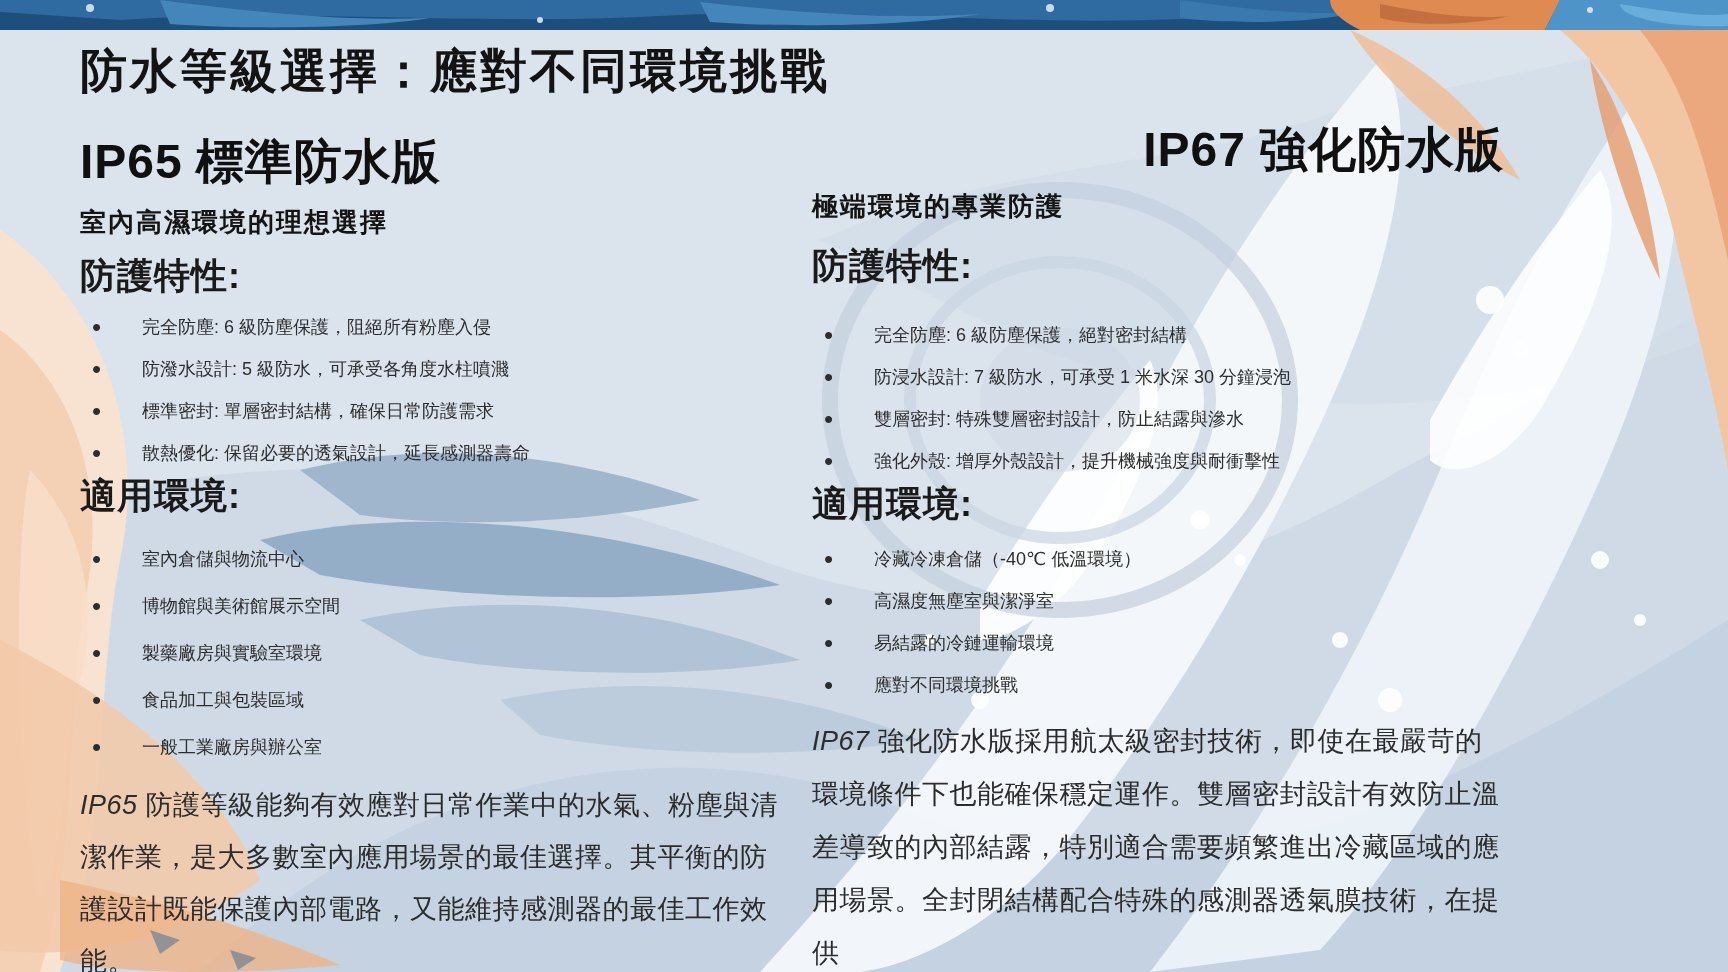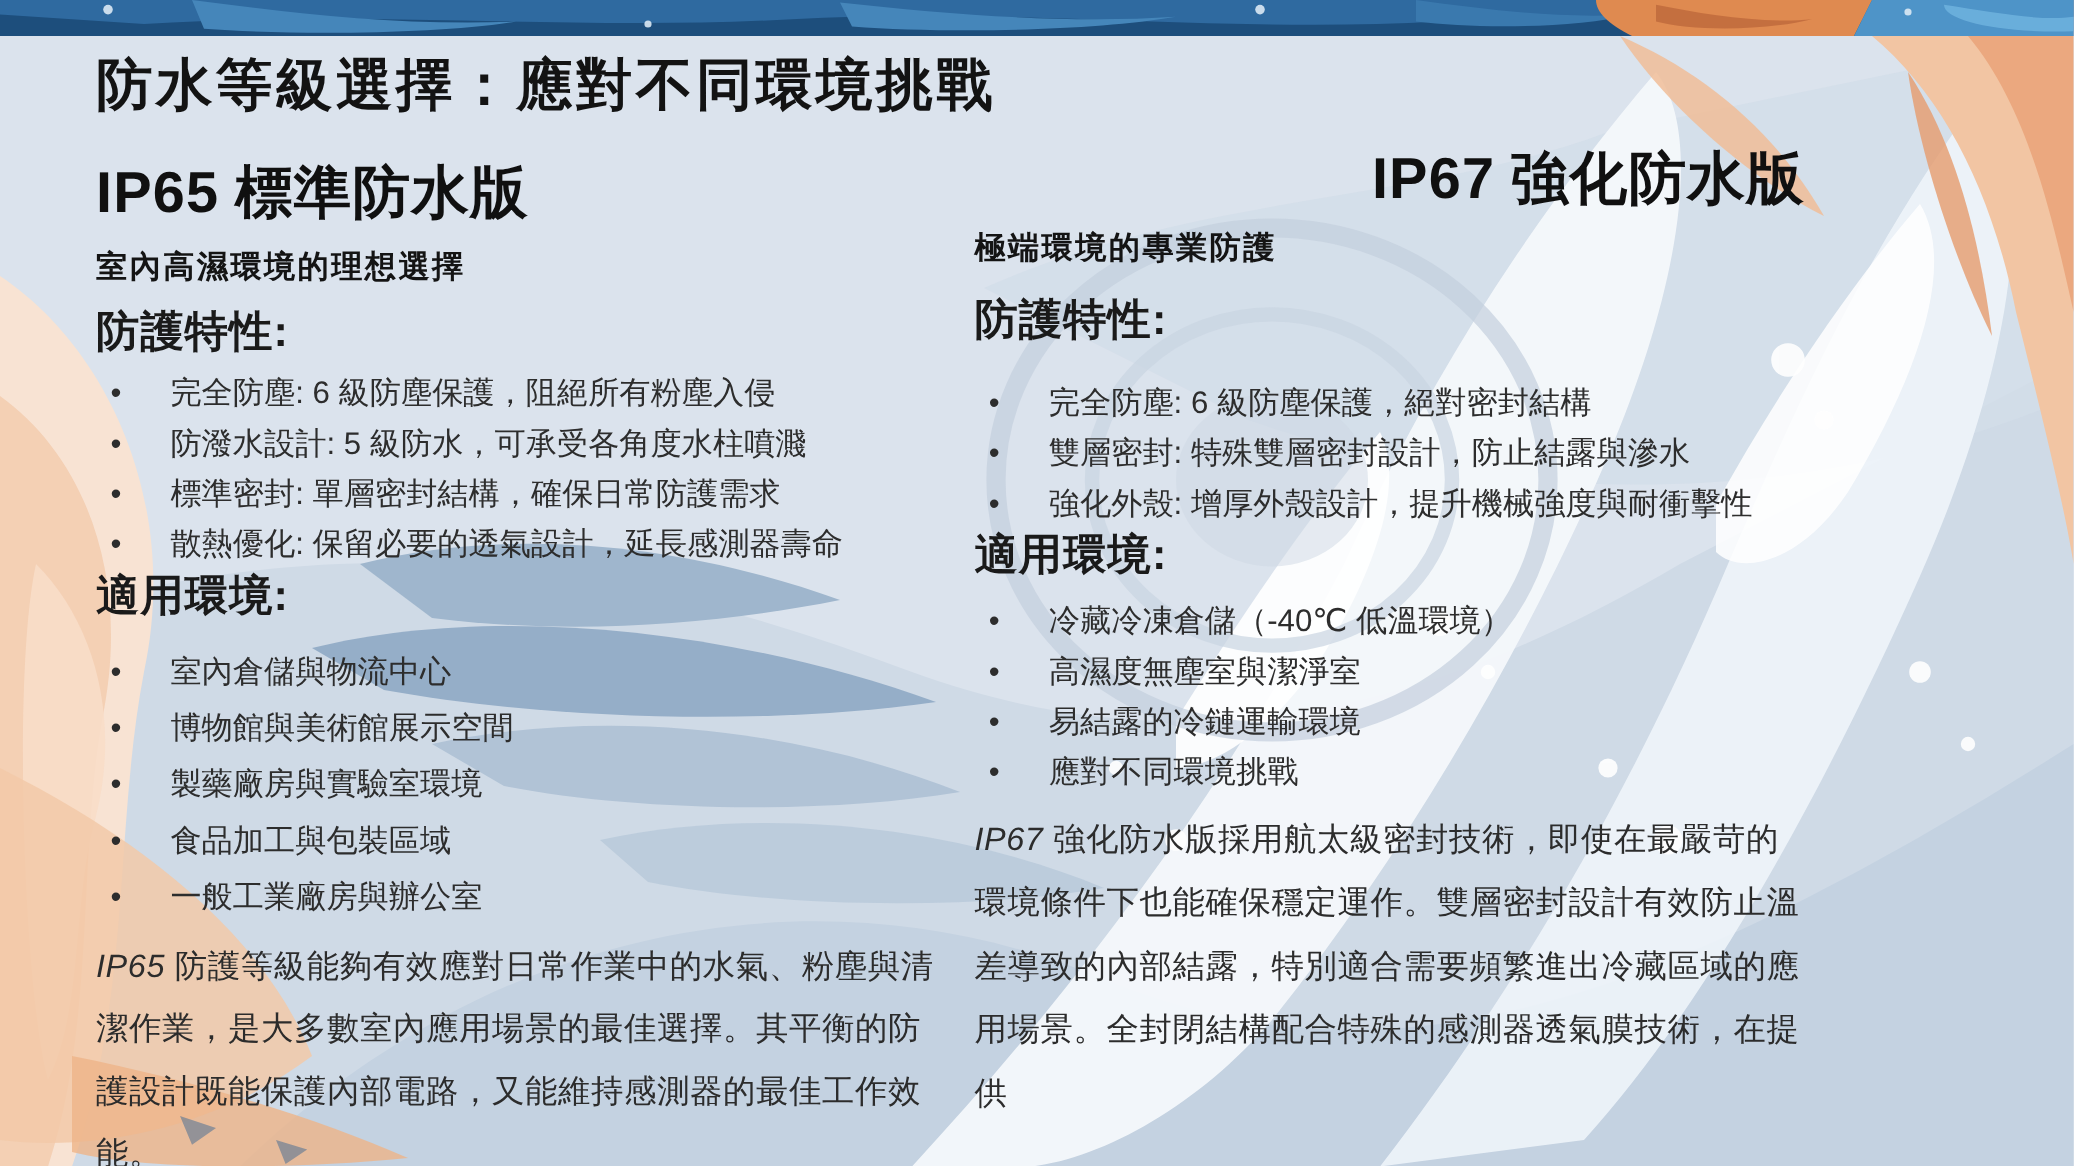--- a/index.html
+++ b/index.html
@@ -41,21 +41,21 @@
     margin:0;font-size:36px;line-height:34px;font-weight:800;color:#1a1a1a;letter-spacing:1px;
   }
   .col-left h4.features-heading{margin-bottom:18px;}
   .col-right h4.features-heading{margin-bottom:36px;}
   .col-left h4.env-heading{margin-top:6px;margin-bottom:30px;}
   .col-right h4.env-heading{margin-top:6px;margin-bottom:22px;}
 
   ul{list-style:none;margin:0;padding:0;}
   li{
     position:relative;padding-left:62px;
-    font-size:26px;line-height:32px;color:#2d2d2d;
+    font-size:18px;line-height:32px;color:#2d2d2d;
   }
   li::before{
     content:"\2022";position:absolute;left:12px;top:0;
     font-size:26px;color:#2d2d2d;
   }
   ul.features li{margin-bottom:10px;}
   .col-right ul.features li{margin-bottom:10px;}
   ul.env{margin-bottom:0;}
   .col-left ul.env li{margin-bottom:15px;}
   .col-right ul.env li{margin-bottom:10px;}
@@ -169,20 +169,21 @@
 
   <section class="col col-right">
     <h2 class="product">
       <span class="model">IP67</span><span class="model-suffix"> 強化防水版</span>
     </h2>
     <h3 class="subtitle">極端環境的專業防護</h3>
 
     <h4 class="section features-heading">防護特性:</h4>
     <ul class="features">
       <li>完全防塵: 6 級防塵保護，絕對密封結構</li>
+      <li>防浸水設計: 7 級防水，可承受 1 米水深 30 分鐘浸泡</li>
       <li>雙層密封: 特殊雙層密封設計，防止結露與滲水</li>
       <li>強化外殼: 增厚外殼設計，提升機械強度與耐衝擊性</li>
     </ul>
 
     <h4 class="section env-heading">適用環境:</h4>
     <ul class="env">
       <li>冷藏冷凍倉儲（-40℃ 低溫環境）</li>
       <li>高濕度無塵室與潔淨室</li>
       <li>易結露的冷鏈運輸環境</li>
       <li>應對不同環境挑戰</li>

